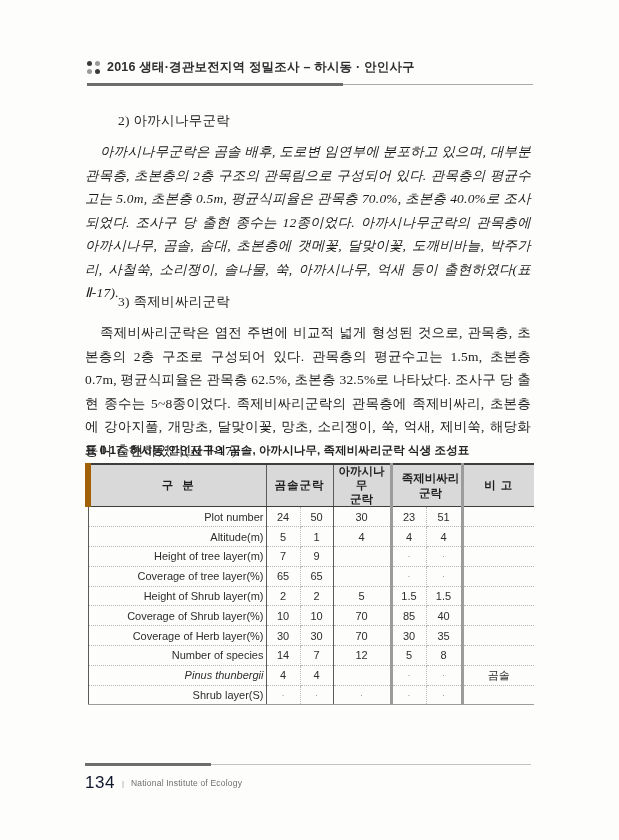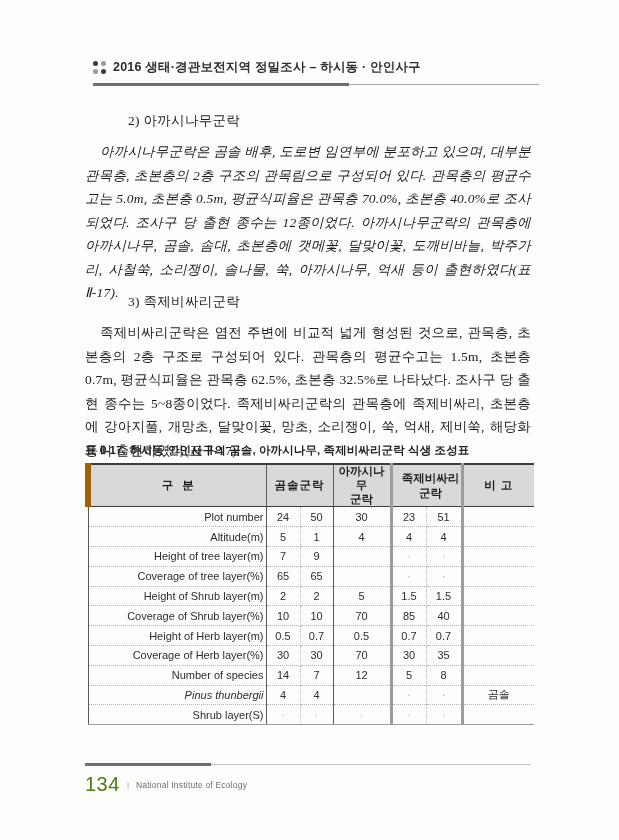--- a/index.html
+++ b/index.html
@@ -8,40 +8,40 @@
     position: relative;
     width: 619px;
     height: 840px;
     background: #fdfdfc;
     overflow: hidden;
     font-family: "Liberation Serif", serif;
     color: #222;
   }
 
   
-  .doc-header { position: absolute; top: 59px; left: 93px; width: 446px; }
+  .doc-header { position: absolute; top: 59px; left: 87px; width: 446px; }
   .doc-header-row { display: flex; align-items: center; gap: 7px; height: 17px; }
   .logo-dots { position: relative; width: 13px; height: 13px; flex: 0 0 auto; }
   .logo-dots i { position: absolute; width: 5px; height: 5px; border-radius: 50%; }
   .logo-dots .d1 { left: 0; top: 0; background: #3a3a3a; }
   .logo-dots .d2 { right: 0; top: 0; background: #9a9a9a; }
   .logo-dots .d3 { left: 0; bottom: 0; background: #9a9a9a; }
   .logo-dots .d4 { right: 0; bottom: 0; background: #3a3a3a; }
   .doc-header-title {
     font-family: "Liberation Sans", sans-serif;
     font-size: 12.5px; font-weight: bold; color: #2e2e2e;
     white-space: nowrap; letter-spacing: 0.2px;
   }
   .doc-header-rule { position: relative; margin-top: 7px; height: 3px; }
   .doc-header-rule .thin { position: absolute; left: 0; right: 0; top: 1px; height: 1px; background: #a9a9a9; }
   .doc-header-rule .thick { position: absolute; left: 0; top: 0; width: 256px; height: 3px; background: #6d6d6d; }
 
   
   .sec-heading {
-    position: absolute; left: 93px; width: 446px;
+    position: absolute; left: 83px; width: 446px;
     font-size: 13.5px; color: #1f1f1f; padding-left: 35px;
     letter-spacing: 0.3px;
   }
   .sec2-heading { top: 112px; }
   .sec3-heading { top: 293px; }
   .para {
     position: absolute; left: 85px; width: 446px;
     font-size: 13.5px; line-height: 23.5px; color: #1c1c1c;
     text-align: justify; text-indent: 15px; letter-spacing: 0.2px;
   }
@@ -87,21 +87,21 @@
   .vtable tbody tr.divider-top td { border-top: 1px solid #8b8b8b; }
   .vtable tbody tr:last-child td { border-bottom: 1px solid #9c9c9c; }
   .vtable tbody td.species { font-style: italic; }
   .vtable tbody td.dotcell { color: #8f8f8f; font-size: 9px; }
 
   
   .doc-footer-rule { position: absolute; top: 763px; left: 85px; width: 446px; height: 3px; }
   .doc-footer-rule .thin { position: absolute; left: 0; right: 0; top: 1px; height: 1px; background: #c3c3c3; }
   .doc-footer-rule .thick { position: absolute; left: 0; top: 0; width: 126px; height: 3px; background: #6d6d6d; }
   .doc-footer { position: absolute; top: 773px; left: 85px; display: flex; align-items: center; gap: 7px; font-family: "Liberation Sans", sans-serif; }
-  .page-number { font-size: 20px; color: #4d7c0f; letter-spacing: 0.5px; }
+  .page-number { font-size: 17px; color: #0f172a; letter-spacing: 0.5px; }
   .footer-sep { font-size: 8px; color: #9a9a9a; }
   .footer-org { font-size: 8.5px; color: #6e6e6e; letter-spacing: 0.2px; text-align: center; }
 </style>
 </head>
 <body>
 
 <div class="page">
 
   <div class="doc-header">
     <div class="doc-header-row">
@@ -196,29 +196,20 @@
           <tr>
             <td class="c0">Coverage of Shrub layer(%)</td>
             <td class="c1">10</td>
             <td class="c2">10</td>
             <td class="c3">70</td>
             <td class="c4">85</td>
             <td class="c5">40</td>
             <td class="c6"></td>
           </tr>
           <tr>
-            <td class="c0">Height of Herb layer(m)</td>
-            <td class="c1">0.5</td>
-            <td class="c2">0.7</td>
-            <td class="c3">0.5</td>
-            <td class="c4">0.7</td>
-            <td class="c5">0.7</td>
-            <td class="c6"></td>
-          </tr>
-          <tr>
             <td class="c0">Coverage of Herb layer(%)</td>
             <td class="c1">30</td>
             <td class="c2">30</td>
             <td class="c3">70</td>
             <td class="c4">30</td>
             <td class="c5">35</td>
             <td class="c6"></td>
           </tr>
           <tr>
             <td class="c0">Number of species</td>

